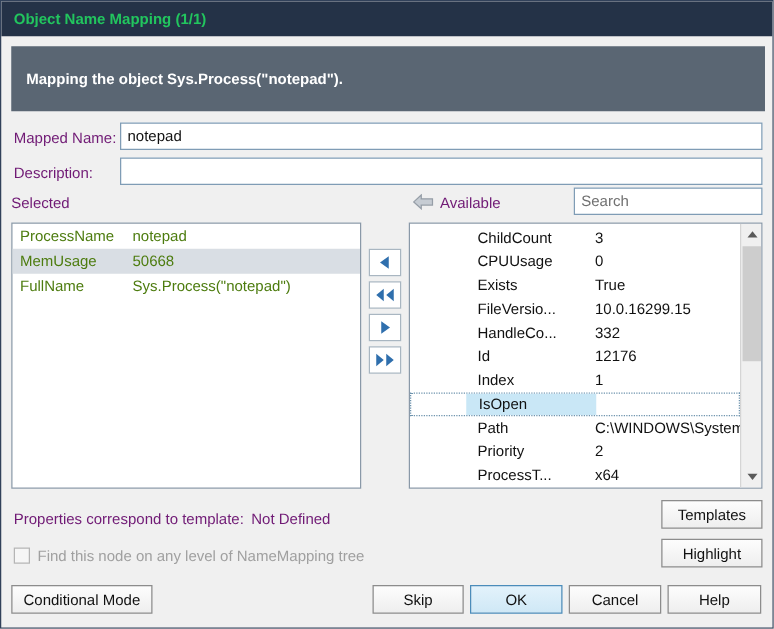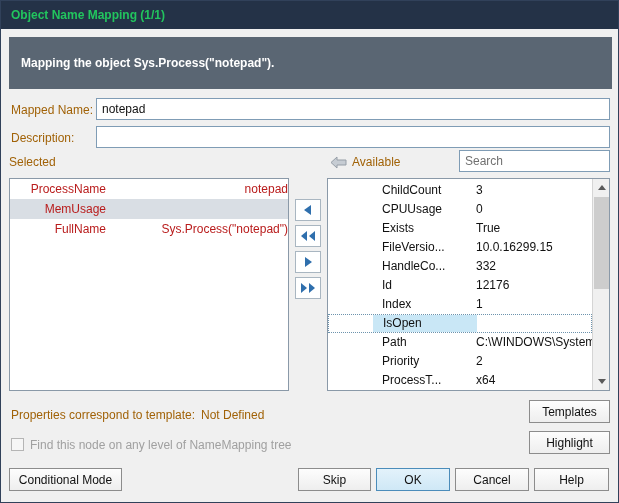--- a/index.html
+++ b/index.html
@@ -5,33 +5,33 @@
   * { margin:0; padding:0; box-sizing:border-box; }
   body { background:#c8c8c8; font-family:"Liberation Sans","DejaVu Sans",sans-serif; }
   .window { position:relative; width:619px; height:503px; background:#f0f0f0;
             border:1px solid #31415a; overflow:hidden; }
   .titlebar { position:absolute; left:0; top:0; width:100%; height:28px;
               background:#243247; color:#22c55e; font-size:12px; font-weight:bold;
               line-height:28px; padding-left:10px; }
   .banner { position:absolute; left:8px; top:36px; width:603px; height:52px;
             background:#5a6673; color:#ffffff; font-size:12px; font-weight:bold;
             display:flex; align-items:center; padding-left:12px; }
-  .lbl { position:absolute; font-size:12px; color:#a16207; }
+  .lbl { position:absolute; font-size:12px; color:#701a75; }
   .txt { position:absolute; height:22px; border:1px solid #7f9cb5; background:#ffffff;
          font-size:12px; font-family:inherit; padding:2px 5px; color:#111; outline:none; }
   .searchbox { position:absolute; left:458px; top:149px; width:151px; height:22px;
                border:1px solid #7f9cb5; background:#fff; display:flex; align-items:center; }
   .searchbox input { flex:1; border:none; outline:none; font-size:12px; font-family:inherit;
                      padding:0 5px; color:#111; background:transparent; }
   .searchbox input::placeholder { color:#707070; }
   .list { position:absolute; background:#ffffff; border:1px solid #8a99a8; overflow:hidden; }
-  .row { display:flex; height:20px; line-height:20px; font-size:12px; color:#b91c1c;text-align:right; }
+  .row { display:flex; height:20px; line-height:20px; font-size:12px; color:#4d7c0f; }
   .row .n { width:96px; padding-left:6px; white-space:nowrap; overflow:hidden; }
   .row .v { flex:1; white-space:nowrap; overflow:hidden; }
-  .row.sel { background:#d9dee4;flex-direction:column; }
+  .row.sel { background:#d9dee4; }
   .row2 { display:flex; height:19px; line-height:19px; font-size:12px; color:#111;padding-left:44px; }
   .row2 .n2 { width:104px; padding-left:10px; white-space:nowrap; overflow:hidden; }
   .row2 .v2 { flex:1; white-space:nowrap; overflow:hidden; }
   .row2.hl { border:1px dotted #6d93ad; line-height:17px;flex-direction:column; }
   .row2.hl .n2 { background:#c9e7f6; }
   .arrow-btn { position:absolute; left:294px; width:26px; height:22px; background:#ffffff;
                border:1px solid #a9b6c1; display:flex; align-items:center; justify-content:center;
                cursor:pointer; padding:0; }
   .btn { position:absolute; height:23px; background:linear-gradient(#fdfdfd,#eeeeee);
          border:1px solid #8c8c8c; font-size:12px; font-family:inherit; color:#111;

